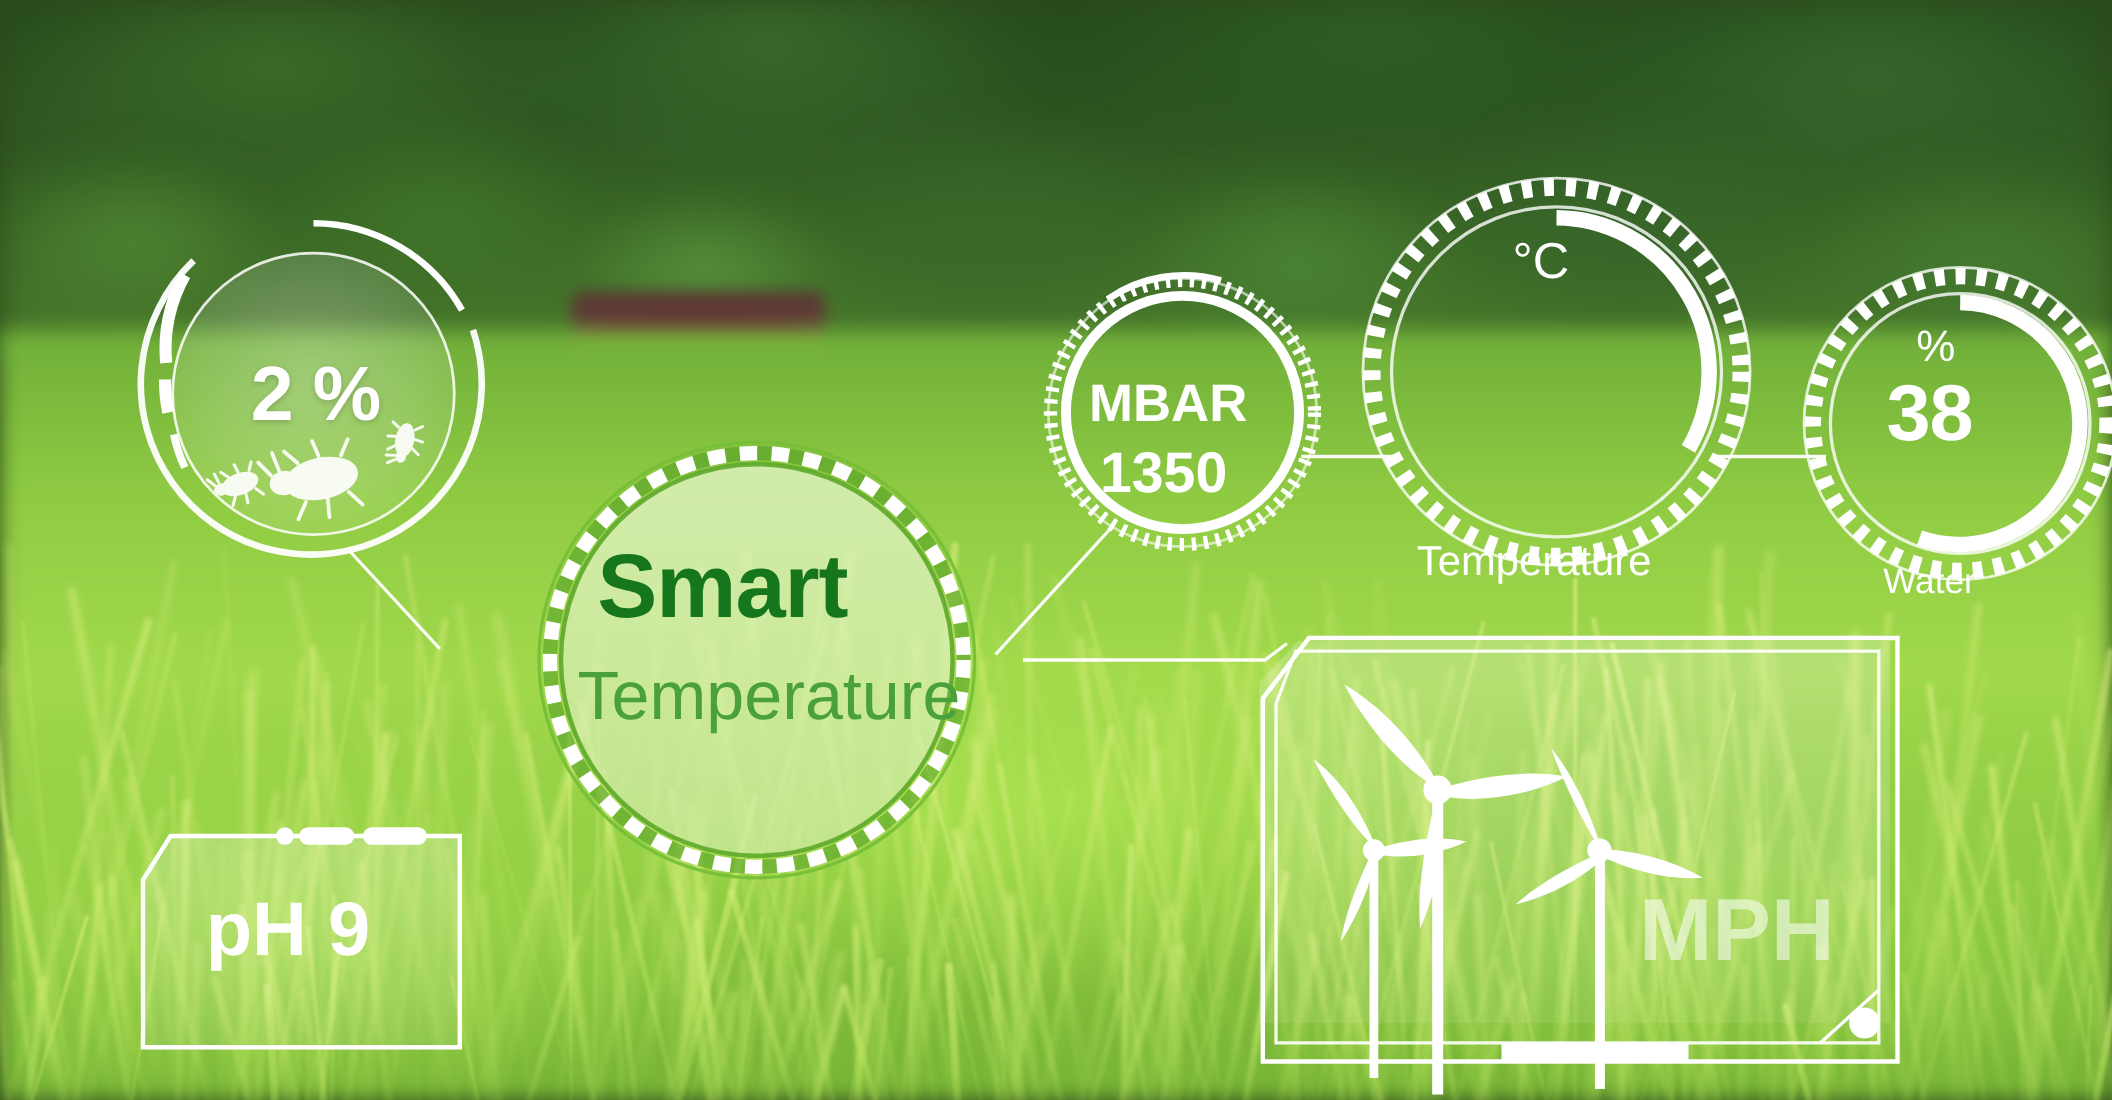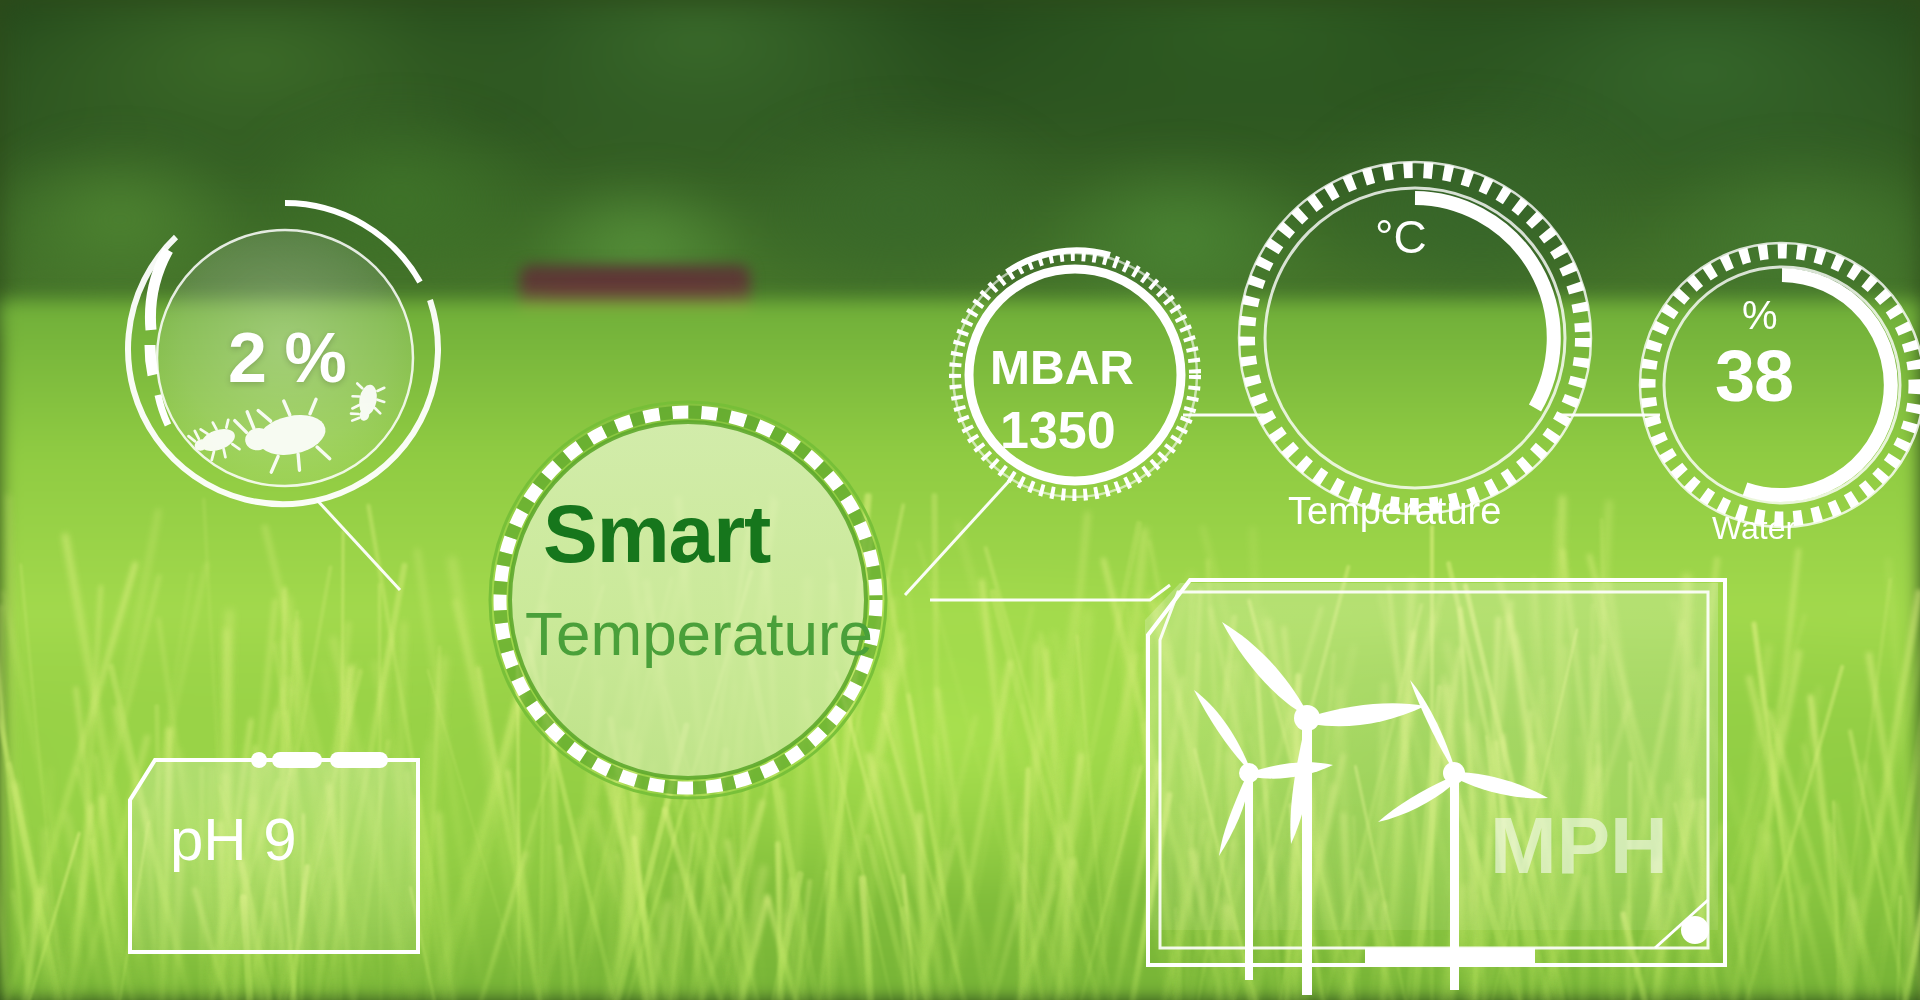--- a/index.html
+++ b/index.html
@@ -74,21 +74,21 @@
   #pest-value { left:228px; top:318px; font-size:70px; font-weight:bold; letter-spacing:-1px;
                 text-shadow:0 2px 6px rgba(0,0,0,.18); }
   #mbar-unit  { left:990px; top:340px; font-size:48px; font-weight:bold; letter-spacing:0px; }
   #mbar-value { left:1000px; top:400px; font-size:52px; font-weight:bold; }
   #temp-unit  { left:1375px; top:210px; font-size:46px; font-weight:normal; }
   #temp-value { left:1355px; top:268px; font-size:86px; font-weight:bold; letter-spacing:-1px; }
   #temp-label { left:1288px; top:490px; font-size:38px; font-weight:normal; }
   #water-unit { left:1742px; top:293px; font-size:40px; font-weight:normal; }
   #water-value{ left:1715px; top:335px; font-size:72px; font-weight:bold; letter-spacing:-1px; }
   #water-label{ left:1712px; top:510px; font-size:32px; font-weight:normal; }
-  #ph-value   { left:170px; top:805px; font-size:60px; font-weight:normal; letter-spacing:0px; }
+  #ph-value   { left:187px; top:805px; font-size:69px; font-weight:bold; letter-spacing:0px; }
   #wind-value { left:1510px; top:645px; font-size:112px; font-weight:bold; letter-spacing:-2px;
                 text-shadow:0 2px 8px rgba(0,0,0,.10); }
   #wind-unit  { left:1490px; top:800px; font-size:80px; font-weight:bold; letter-spacing:0px;
                 color:rgba(255,255,255,0.55); }
 
   #brand-main { left:543px; top:487px; font-size:82px; font-weight:bold; color:#16761c; letter-spacing:-1px; }
   #brand-sub  { left:525px; top:598px; font-size:62px; font-weight:normal; color:#4aa03a; letter-spacing:0px; }
 </style>
 </head>
 <body>

